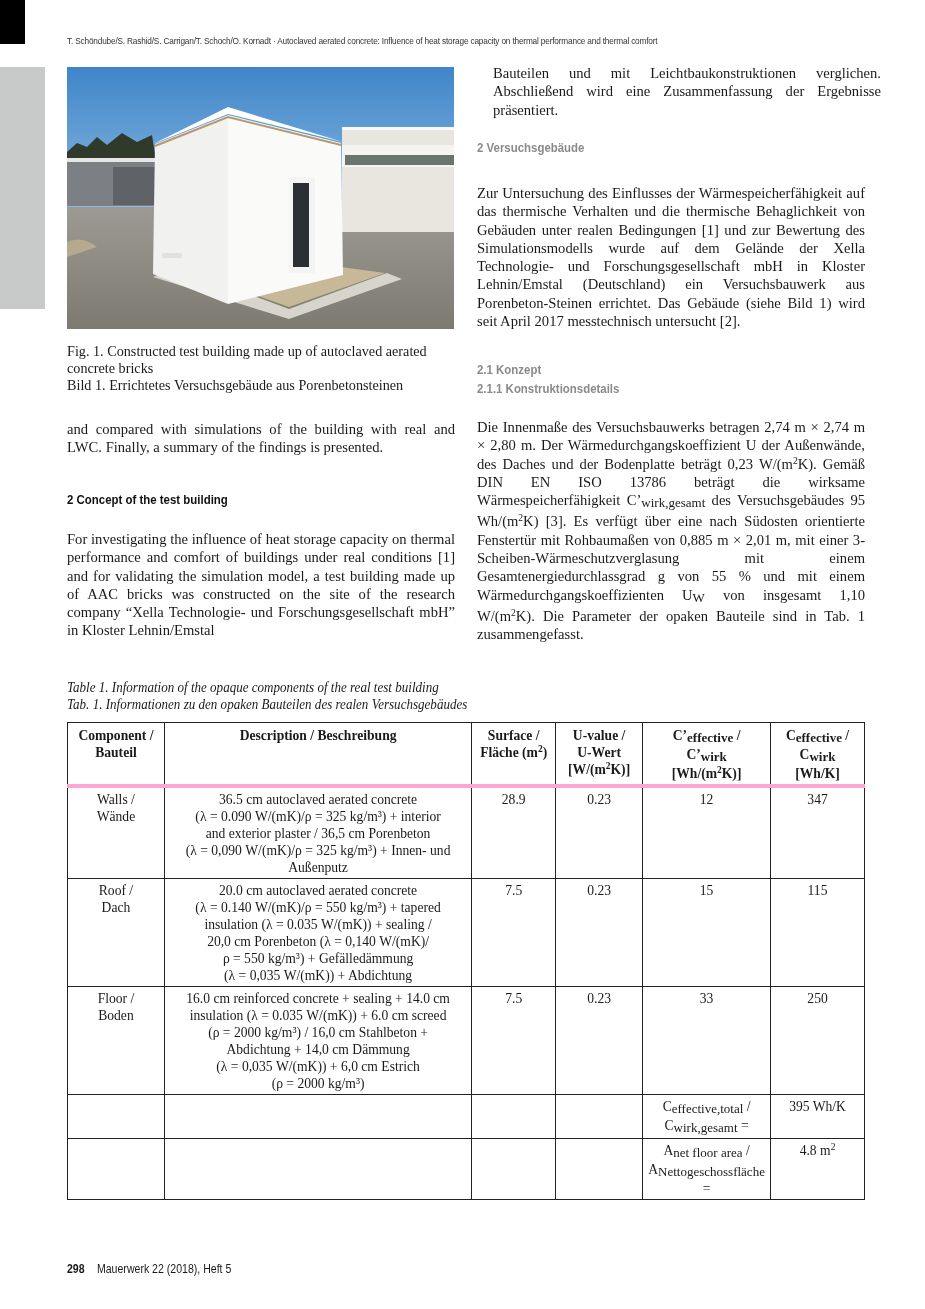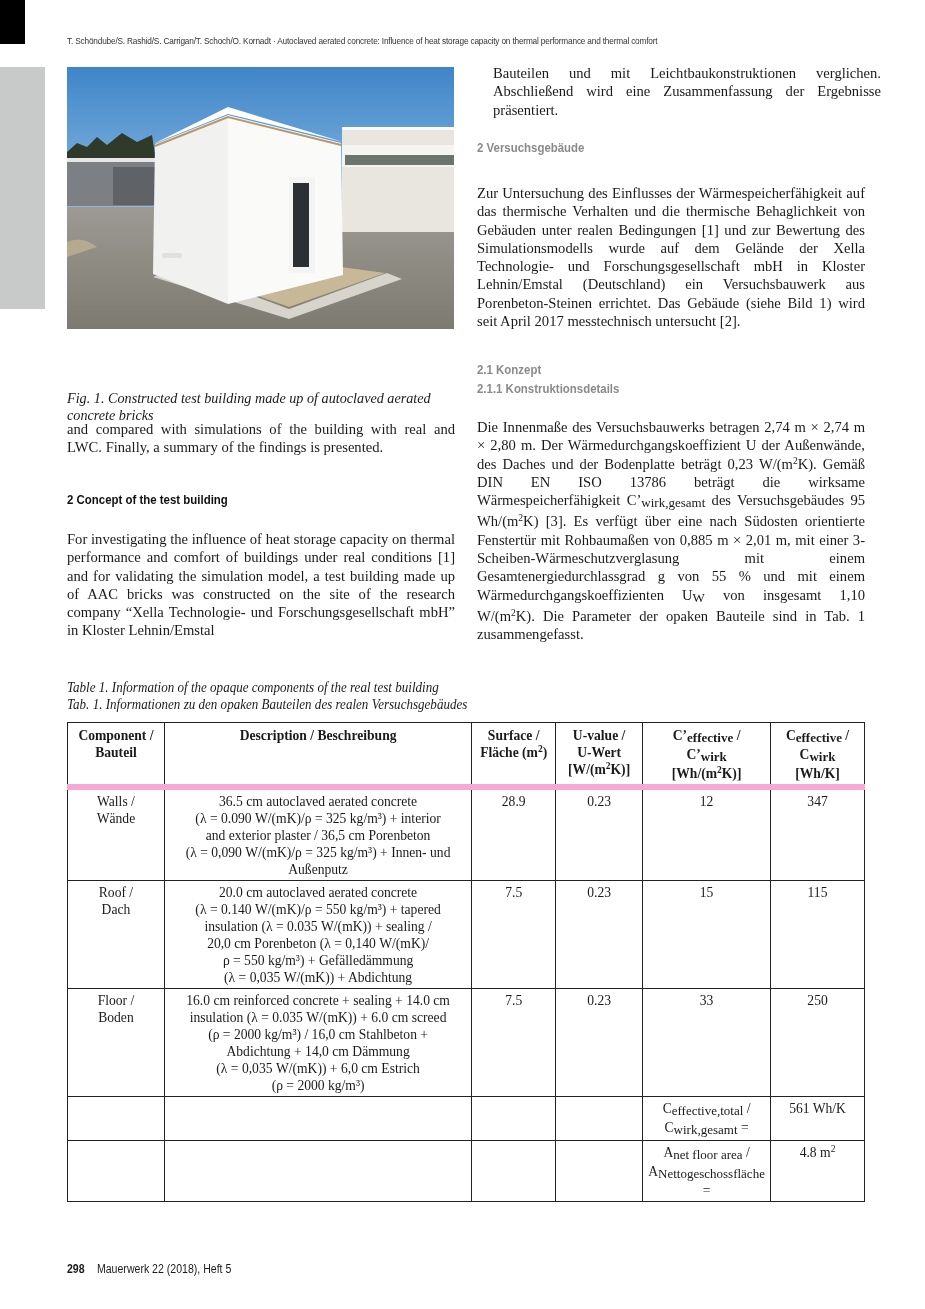--- a/index.html
+++ b/index.html
@@ -2,35 +2,35 @@
 <html><head>
 <meta charset="utf-8">
 <style>
   html, body { margin: 0; padding: 0; }
   body { width: 925px; height: 1309px; background: #ffffff; position: relative; overflow: hidden; font-family: "Liberation Serif", "DejaVu Serif", serif; color: #1a1a1a; }
   .black-tab { position: absolute; left: 0; top: 0; width: 25px; height: 44px; background: #000; }
   .gray-tab { position: absolute; left: 0; top: 67px; width: 45px; height: 242px; background: #c8c9c9; }
   .running-head { position: absolute; left: 67px; top: 35px; font-family: "Liberation Sans", "DejaVu Sans", sans-serif; font-size: 9.6px; color: #333; letter-spacing: -0.2px; transform: scaleX(0.86); transform-origin: left top; white-space: nowrap; }
   .photo { position: absolute; left: 67px; top: 67px; width: 387px; height: 262px; overflow: hidden; }
   .photo svg { display: block; }
-  .figcap { position: absolute; left: 67px; top: 343px; width: 390px; font-style: italic; font-size: 14.2px; line-height: 17px; margin-top: 47px; }
+  .figcap { position: absolute; left: 67px; top: 343px; width: 390px; font-size: 14.2px; line-height: 17px; }
   .col { position: absolute; font-size: 14.6px; line-height: 18.3px; text-align: justify; }
   .col p { margin: 0; }
   .left-col { left: 67px; width: 388px; }
   .right-col { left: 477px; width: 388px; }
   .sec-head { position: absolute; font-family: "Liberation Sans", "DejaVu Sans", sans-serif; font-weight: bold; font-size: 13px; transform: scaleX(0.88); transform-origin: left top; white-space: nowrap; }
   .sec-head.en { color: #111; }
   .sec-head.de { color: #8a8a8a; }
   .sub { font-size: 13px; vertical-align: -2px; }
   sup { font-size: 9.5px; vertical-align: 5px; line-height: 0; }
   .tabcap { position: absolute; left: 67px; top: 679px; font-style: italic; font-size: 14.2px; line-height: 17px; transform: scaleX(0.92); transform-origin: left top; white-space: nowrap; }
   table.data { position: absolute; left: 67px; top: 722px; width: 798px; border-collapse: collapse; font-size: 13.6px; line-height: 17px; }
   table.data th, table.data td { border: 1px solid #222; text-align: center; vertical-align: top; padding: 3px 3px 2px 3px; }
   table.data th { font-weight: bold; padding-top: 4px; }
-  table.data thead tr { border-bottom: 6px solid #f9a8d4; }
+  table.data thead tr { border-bottom: 4px solid #f9a8d4; }
   .footer { position: absolute; left: 67px; top: 1262px; font-family: "Liberation Sans", "DejaVu Sans", sans-serif; font-size: 12px; transform: scaleX(0.88); transform-origin: left top; white-space: nowrap; }
   .footer .pno { font-weight: bold; margin-right: 14px; }
 </style>
 </head>
 <body>
 
 <div class="black-tab"></div>
 <div class="gray-tab"></div>
 
 <div class="running-head">T. Schöndube/S. Rashid/S. Carrigan/T. Schoch/O. Kornadt · Autoclaved aerated concrete: Influence of heat storage capacity on thermal performance and thermal comfort</div>
@@ -65,20 +65,21 @@
     <polyline points="88,79 161,50 274,78" fill="none" stroke="#b9976b" stroke-width="2"></polyline>
     <rect x="222" y="110" width="26" height="96" fill="#f4f4f4"></rect>
     <rect x="226" y="116" width="16" height="84" fill="#2c3034"></rect>
     <rect x="95" y="186" width="20" height="5" fill="#e0e0e0" rx="2"></rect>
     <path d="M0 175 Q15 168 30 180 L0 190 Z" fill="#b5a98e"></path>
   </svg>
 </div>
 
 <div class="figcap">
   <div>Fig. 1.  Constructed test building made up of autoclaved aerated concrete bricks</div>
+  <div>Bild 1.  Errichtetes Versuchsgebäude aus Porenbetonsteinen</div>
 </div>
 
 <div class="col left-col" style="top:420px;">
   <p>and compared with simulations of the building with real and LWC. Finally, a summary of the findings is presented.</p>
 </div>
 <div class="sec-head en" style="left:67px; top:492px;">2  Concept of the test building</div>
 <div class="col left-col" style="top:530px;">
   <p>For investigating the influence of heat storage capacity on thermal performance and comfort of buildings under real conditions [1] and for validating the simulation model, a test building made up of AAC bricks was constructed on the site of the research company “Xella Technologie- und Forschungsgesellschaft mbH” in Kloster Lehnin/Emstal</p>
 </div>
 
@@ -143,21 +144,21 @@
       <td>0.23</td>
       <td>33</td>
       <td>250</td>
     </tr>
     <tr>
       <td></td>
         <td></td>
         <td></td>
         <td></td>
       <td><span>C</span><span class="sub">effective,total</span><span> /</span><br><span>C</span><span class="sub">wirk,gesamt</span><span> =</span></td>
-      <td>561 Wh/K</td>
+      <td>395 Wh/K</td>
     </tr>
     <tr>
       <td></td>
         <td></td>
         <td></td>
         <td></td>
       <td><span>A</span><span class="sub">net floor area</span><span> /</span><br><span>A</span><span class="sub">Nettogeschossfläche</span><span> =</span></td>
       <td><span>4.8 m</span><sup>2</sup></td>
     </tr>
   </tbody>

